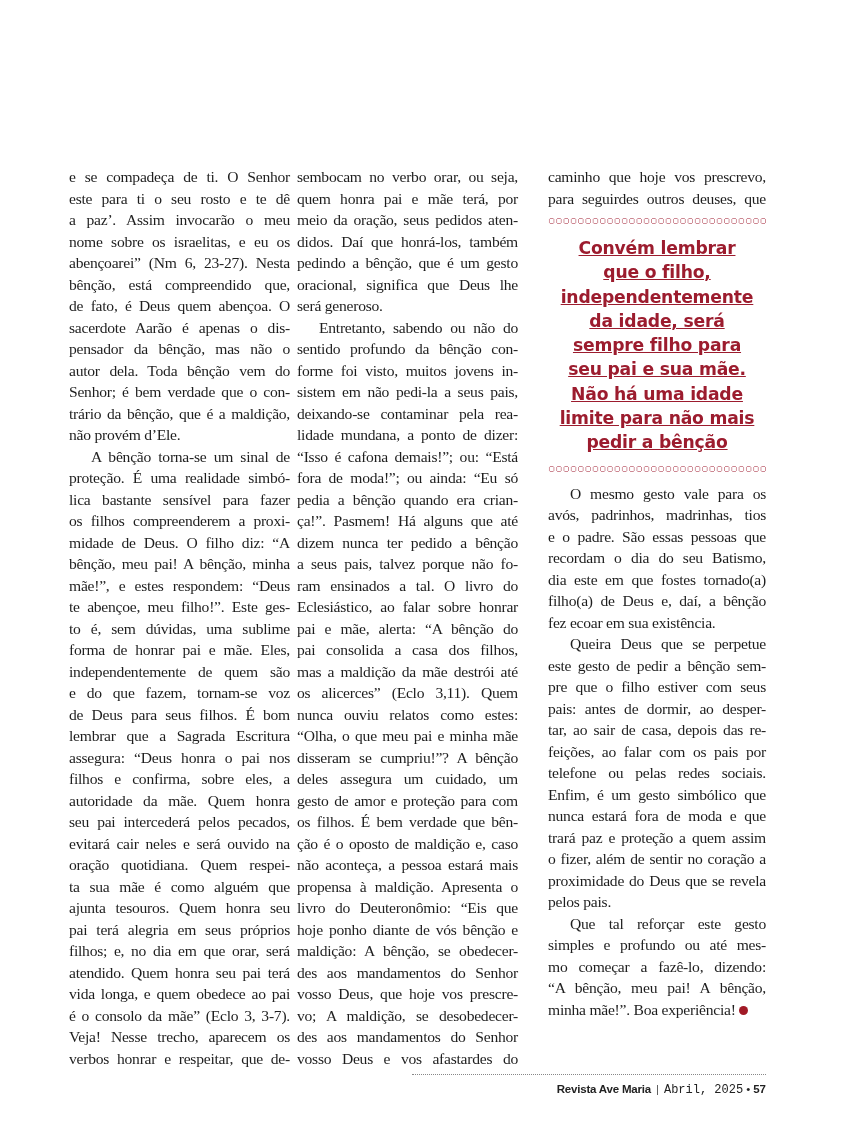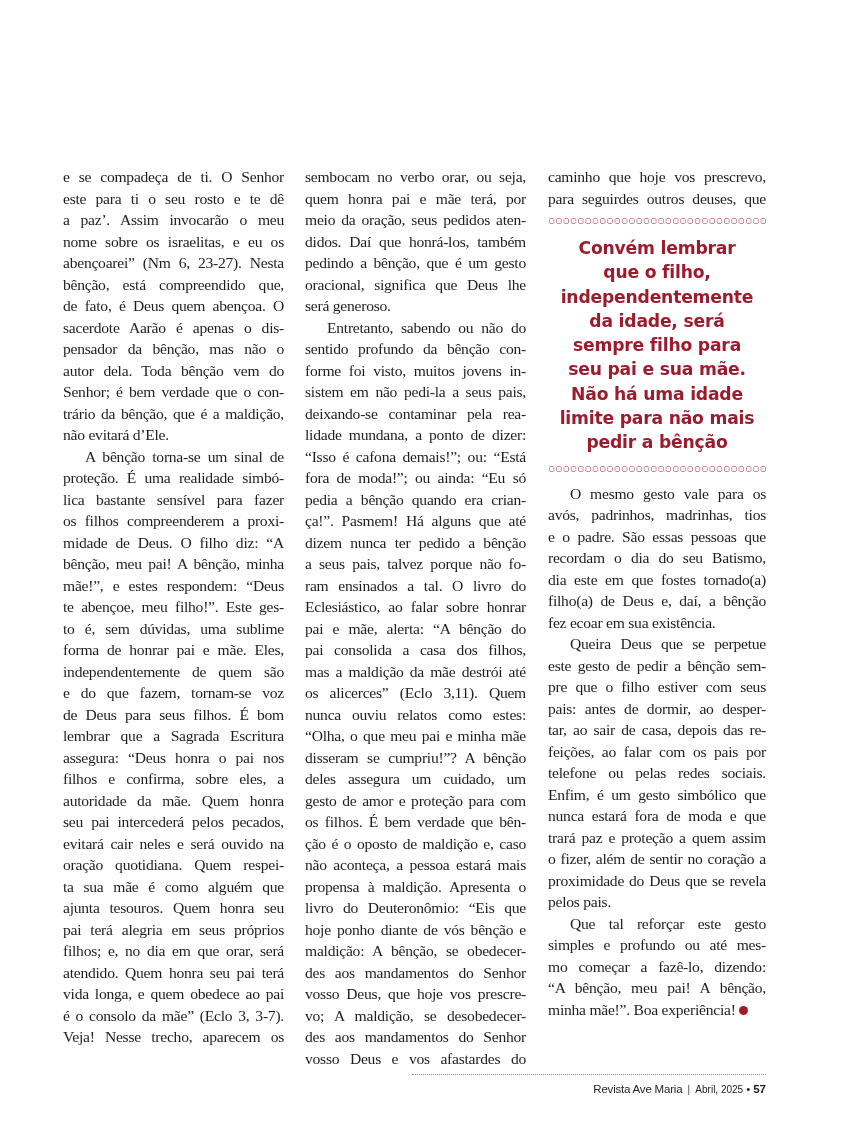--- a/index.html
+++ b/index.html
@@ -6,22 +6,22 @@
     body {
       width: 850px; height: 1126px; position: relative; overflow: hidden;
       font-family: "Liberation Serif", "DejaVu Serif", serif;
       color: #1e1e1e;
     }
     .col {
       position: absolute; top: 166px;
       font-size: 15.6px; line-height: 21.5px;
       letter-spacing: -0.25px;
     }
-    .col1 { left: 63px; width: 221px; }
-    .col2 { left: 305px; width: 221px; }
+    .col1 { left: 69px; width: 221px; }
+    .col2 { left: 297px; width: 221px; }
     .col3 { left: 548px; width: 218px; }
     .line {
       display: block; white-space: nowrap;
       text-align: justify; text-align-last: justify;
       height: 21.5px; overflow: visible;
     }
     .line.last { text-align-last: left; }
     .line.indent { padding-left: 22px; }
     .divider {
       height: 12px; margin: 6px 0 8px 0;
@@ -32,56 +32,56 @@
       background-position: 0 center;
       opacity: 0.9;
     }
     .pullquote {
       color: #9c1c2e;
       font-family: "DejaVu Sans", "Liberation Sans", sans-serif;
       font-weight: bold; font-size: 17.2px; line-height: 24.3px;
       text-align: center; letter-spacing: -0.2px;
       padding: 1px 0 2px 0;
     }
-    .pq-line { display: block; white-space: nowrap; }
+    .pq-line { display: block; white-space: nowrap; text-decoration: underline; }
     .endmark {
       display: inline-block; width: 9px; height: 9px; border-radius: 50%;
       background: #a11a26; margin-left: 3px; vertical-align: 0px;
     }
     .footer-rule {
       position: absolute; left: 412px; top: 1074px; width: 354px;
       border-top: 1px dotted #888;
     }
     .footer {
       position: absolute; right: 84px; top: 1083px;
       font-size: 11.5px; white-space: nowrap; color: #222;
     }
-    .footer .mag { font-family: "Liberation Sans", "DejaVu Sans", sans-serif; font-weight: normal; letter-spacing: -0.2px; }
+    .footer .mag { font-family: "Liberation Sans", "DejaVu Sans", sans-serif; font-weight: bold; letter-spacing: -0.2px; }
     .footer .sep { font-family: "Liberation Sans", sans-serif; color: #555; margin: 0 5px; }
-    .footer .date { font-family: Liberation Sans, sans-serif; font-size: 10px; text-align: center; }
+    .footer .date { font-family: Liberation Mono, monospace; font-size: 12px; text-align: center; }
     .footer .dot { margin: 0 3px; font-family: "Liberation Sans", sans-serif; }
     .footer .page { font-family: Liberation Sans, sans-serif; font-weight: bold; }
   </style>
 </head>
 <body>
 
 <div class="col col1">
   <span class="line">e se compadeça de ti. O Senhor</span>
   <span class="line">este para ti o seu rosto e te dê</span>
   <span class="line">a paz’. Assim invocarão o meu</span>
   <span class="line">nome sobre os israelitas, e eu os</span>
   <span class="line">abençoarei” (Nm 6, 23-27). Nesta</span>
   <span class="line">bênção, está compreendido que,</span>
   <span class="line">de fato, é Deus quem abençoa. O</span>
   <span class="line">sacerdote Aarão é apenas o dis-</span>
   <span class="line">pensador da bênção, mas não o</span>
   <span class="line">autor dela. Toda bênção vem do</span>
   <span class="line">Senhor; é bem verdade que o con-</span>
   <span class="line">trário da bênção, que é a maldição,</span>
-  <span class="line last">não evitará d’Ele.</span>
+  <span class="line last">não provém d’Ele.</span>
   <span class="line indent">A bênção torna-se um sinal de</span>
   <span class="line">proteção. É uma realidade simbó-</span>
   <span class="line">lica bastante sensível para fazer</span>
   <span class="line">os filhos compreenderem a proxi-</span>
   <span class="line">midade de Deus. O filho diz: “A</span>
   <span class="line">bênção, meu pai! A bênção, minha</span>
   <span class="line">mãe!”, e estes respondem: “Deus</span>
   <span class="line">te abençoe, meu filho!”. Este ges-</span>
   <span class="line">to é, sem dúvidas, uma sublime</span>
   <span class="line">forma de honrar pai e mãe. Eles,</span>
@@ -96,20 +96,21 @@
   <span class="line">evitará cair neles e será ouvido na</span>
   <span class="line">oração quotidiana. Quem respei-</span>
   <span class="line">ta sua mãe é como alguém que</span>
   <span class="line">ajunta tesouros. Quem honra seu</span>
   <span class="line">pai terá alegria em seus próprios</span>
   <span class="line">filhos; e, no dia em que orar, será</span>
   <span class="line">atendido. Quem honra seu pai terá</span>
   <span class="line">vida longa, e quem obedece ao pai</span>
   <span class="line">é o consolo da mãe” (Eclo 3, 3-7).</span>
   <span class="line">Veja! Nesse trecho, aparecem os</span>
+  <span class="line">verbos honrar e respeitar, que de-</span>
 </div>
 
 <div class="col col2">
   <span class="line">sembocam no verbo orar, ou seja,</span>
   <span class="line">quem honra pai e mãe terá, por</span>
   <span class="line">meio da oração, seus pedidos aten-</span>
   <span class="line">didos. Daí que honrá-los, também</span>
   <span class="line">pedindo a bênção, que é um gesto</span>
   <span class="line">oracional, significa que Deus lhe</span>
   <span class="line last">será generoso.</span>

